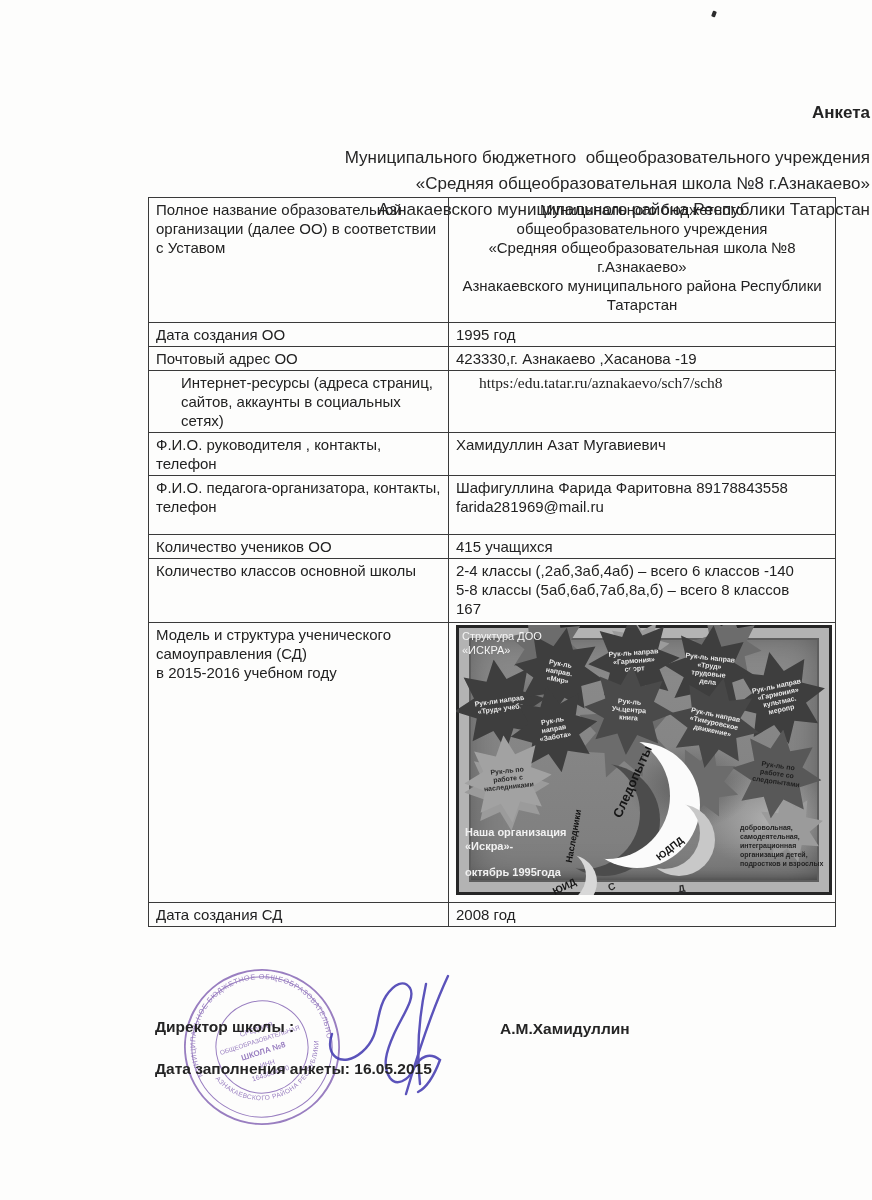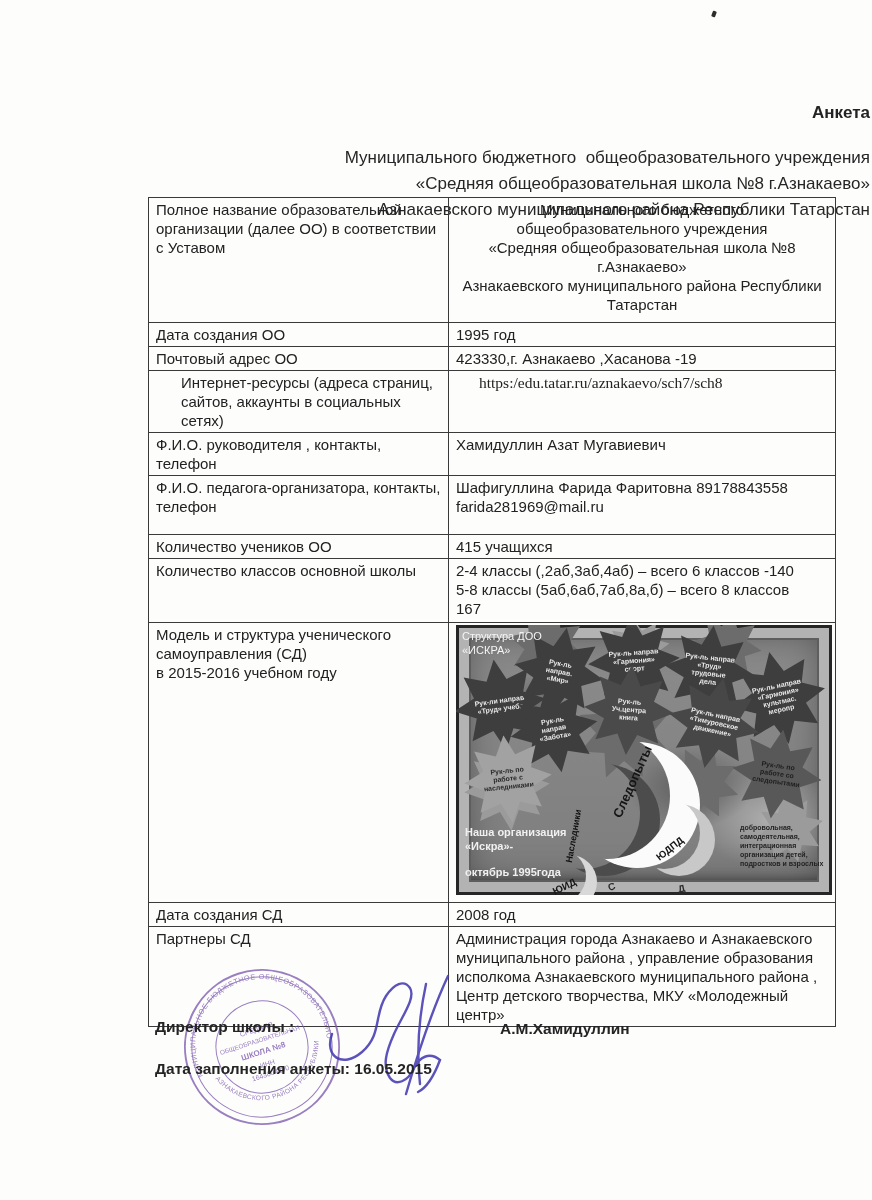--- a/index.html
+++ b/index.html
@@ -150,24 +150,20 @@
           <div class="dorg">Наша организация «Искра»-</div>
           <div class="ddate">октябрь 1995года</div>
           <div class="ddesc">добровольная, самодеятельная, интеграционная организация детей, подростков и взрослых</div>
         </div>
 
       </td>
     </tr>
     <tr class="h22">
       <td class="c1">Дата создания СД</td>
       <td class="c2">2008 год</td>
-    </tr>
-    <tr class="h100">
-      <td class="c1">Партнеры СД</td>
-      <td class="c2">Администрация города Азнакаево и Азнакаевского муниципального района , управление образования исполкома Азнакаевского муниципального района , Центр детского творчества, МКУ «Молодежный центр»</td>
     </tr>
   </tbody>
     </table>
 
   <svg class="stamp" width="172" height="172" viewBox="0 0 172 172">
     <g fill="none" stroke="#7d5bb0">
       <circle cx="86" cy="86" r="77" stroke-width="2"></circle>
       <circle cx="86" cy="86" r="70" stroke-width="1"></circle>
       <circle cx="86" cy="86" r="46" stroke-width="1"></circle>
     </g>

